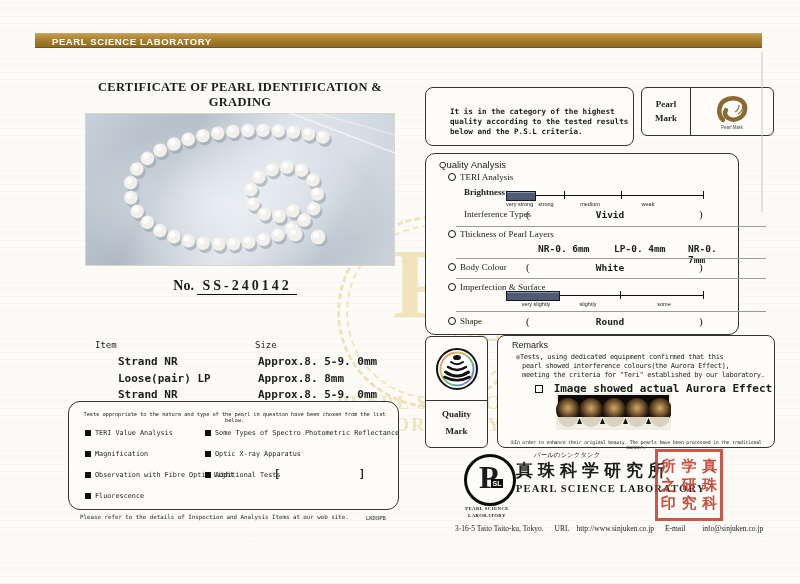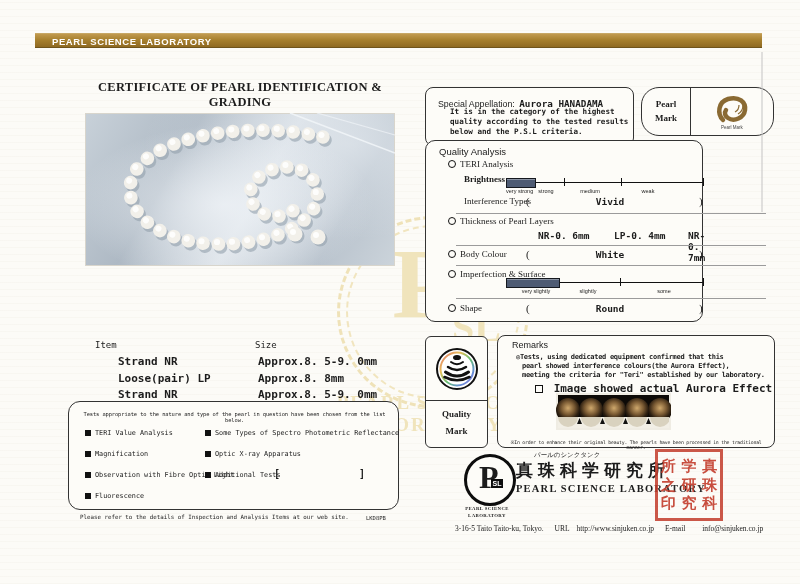--- a/index.html
+++ b/index.html
@@ -54,27 +54,27 @@
   .foot-note{left:80px;top:514px;width:300px;font-size:5.8px;}
   .code{left:366px;top:515px;font-size:5.5px;}
 
   
   .rbox{border:1.5px solid #333;background:#fdfcf8;box-sizing:border-box;z-index:2;}
   .special-box{left:425px;top:87px;width:209px;height:59px;border-radius:8px;}
   .sp-label{font-size:8.8px;}
   .sp-value{font-size:9.3px;font-weight:bold;}
   .sp-body{font-size:7.6px;font-weight:bold;white-space:nowrap;}
 
-  .pm-box{left:641px;top:87px;width:133px;height:49px;border-radius:18px;display:flex;}
+  .pm-box{left:641px;top:87px;width:133px;height:49px;border-radius:6px;display:flex;}
   .pm-left{width:48px;border-right:1.5px solid #333;display:flex;flex-direction:column;justify-content:center;
            align-items:center;font-weight:bold;font-size:9px;font-family:"Liberation Serif",serif;line-height:1.5;}
   .pm-right{flex:1;display:flex;flex-direction:column;align-items:center;justify-content:center;}
   .pm-caption{font-size:4.5px;color:#444;margin-top:1px;}
 
-  .qa-box{left:425px;top:140px;width:278px;height:182px;border-radius:10px;}
+  .qa-box{left:425px;top:153px;width:314px;height:182px;border-radius:10px;}
   .qa-title{left:13px;top:5px;font-size:9.5px;}
   .circ{display:inline-block;width:6px;height:6px;border:1px solid #111;border-radius:50%;margin-right:4px;
         vertical-align:-1px;background:#fdfcf8;}
   .qa-row{font-size:9px;font-family:"Liberation Serif",serif;white-space:nowrap;}
   .qa-sub{font-size:9px;font-family:"Liberation Serif",serif;}
   .scale{width:198px;height:17px;}
   .s-line{position:absolute;left:0;top:5px;width:198px;height:1.2px;background:#111;}
   .s-tick{position:absolute;top:1px;width:1px;height:8px;background:#111;}
   .s-fill{position:absolute;left:0;top:1px;height:8px;background:#4e5b73;border:1px solid #15181e;
           box-shadow:inset 0 1px 0 rgba(255,255,255,.35);}
@@ -86,21 +86,21 @@
   .th-val{position:absolute;font-size:9.5px;font-weight:bold;}
 
   .qm-box{left:425px;top:336px;width:63px;height:112px;border-radius:6px;}
   .qm-top{position:absolute;left:0;top:0;width:100%;height:64px;border-bottom:1.5px solid #333;
           display:flex;align-items:center;justify-content:center;box-sizing:border-box;}
   .qm-text{position:absolute;width:100%;text-align:center;font-weight:bold;font-size:9px;
            font-family:"Liberation Serif",serif;}
 
   .rm-box{left:497px;top:335px;width:278px;height:113px;border-radius:8px;}
   .rm-title{left:14px;top:4px;font-size:9px;}
-  .rm-line{font-size:7px;letter-spacing:-.3px;font-weight:bold;white-space:nowrap;}
+  .rm-line{font-size:7px;letter-spacing:-.3px;font-weight:normal;white-space:nowrap;}
   .rm-chkrow{left:37px;top:46px;font-size:11px;font-weight:bold;}
   .uchk{display:inline-block;width:6px;height:6px;border:1px solid #111;background:#fdfcf8;
         margin-right:4px;vertical-align:-1px;}
   .rm-note{left:4px;top:103px;width:268px;text-align:center;font-size:4.8px;letter-spacing:-.2px;}
 
   
   .psl-circle{left:464px;top:454px;width:46px;height:46px;border:3px solid #0d0d0d;border-radius:50%;
               background:#fdfcf8;box-sizing:content-box;}
   .psl-p{position:absolute;left:12px;top:4px;font-size:32px;font-weight:bold;
          font-family:"Liberation Serif",serif;line-height:1;}
@@ -151,20 +151,24 @@
         <use href="#neck" stroke="#ffffff" stroke-width="6" stroke-dasharray="0.1 15" stroke-linecap="round" opacity=".85" transform="translate(-1.5,-2)"></use>
         <circle cx="212" cy="123" r="7.5" fill="#93a0ab" opacity=".6"></circle>
         <circle cx="210" cy="121" r="7.5" fill="#f2f0ea"></circle>
         <circle cx="208" cy="119" r="3" fill="#ffffff" opacity=".9"></circle>
         <circle cx="235" cy="126" r="7.5" fill="#93a0ab" opacity=".6"></circle>
         <circle cx="233" cy="124" r="7.5" fill="#f2f0ea"></circle>
         <circle cx="231" cy="122" r="3" fill="#ffffff" opacity=".9"></circle>
       </svg>
     </div>
 
+    <div class="abs cert-no z2">
+      <span>No.</span>
+      <span class="val">SS-240142</span>
+    </div>
 
 
     <div class="abs tbl-h mono z2" style="left:95px;top:340px;">Item</div>
     <div class="abs tbl-h mono z2" style="left:255px;top:340px;">Size</div>
     <div class="abs tbl-c mono z2" style="left:118px;top:355px;">Strand NR</div>
     <div class="abs tbl-c mono z2" style="left:258px;top:355px;">Approx.8. 5-9. 0mm</div>
     <div class="abs tbl-c mono z2" style="left:118px;top:372px;">Loose(pair) LP</div>
     <div class="abs tbl-c mono z2" style="left:258px;top:372px;">Approx.8. 8mm</div>
     <div class="abs tbl-c mono z2" style="left:118px;top:388px;">Strand NR</div>
     <div class="abs tbl-c mono z2" style="left:258px;top:388px;">Approx.8. 5-9. 0mm</div>
@@ -178,24 +182,20 @@
       <div class="abs titem mono" style="left:16px;top:69px;"><span class="chk"></span><span>Observation with Fibre Optic Light</span></div>
       <div class="abs titem mono" style="left:136px;top:69px;"><span class="chk"></span><span>Additional Tests</span></div>
       <div class="abs bracket mono" style="left:205px;top:66px;">[</div>
       <div class="abs bracket mono" style="left:290px;top:66px;">]</div>
       <div class="abs titem mono" style="left:16px;top:90px;"><span class="chk"></span><span>Fluorescence</span></div>
     </div>
     <div class="abs foot-note mono z2">Please refer to the details of Inspection and Analysis Items at our web site.</div>
     <div class="abs code mono z2">LKD8PB</div>
 
     <div class="abs rbox special-box">
-      <div class="abs" style="left:12px;top:5px;white-space:nowrap;">
-        <span class="sp-label sans">Special Appellation:</span>
-        <span class="sp-value mono">Aurora HANADAMA</span>
-      </div>
       <div class="abs sp-body mono" style="left:24px;top:19px;">It is in the category of the highest</div>
       <div class="abs sp-body mono" style="left:24px;top:29px;">quality according to the tested results</div>
       <div class="abs sp-body mono" style="left:24px;top:39px;">below and the P.S.L criteria.</div>
     </div>
 
     <div class="abs rbox pm-box">
       <div class="pm-left">
         <span>Pearl</span>
         <span>Mark</span>
       </div>

